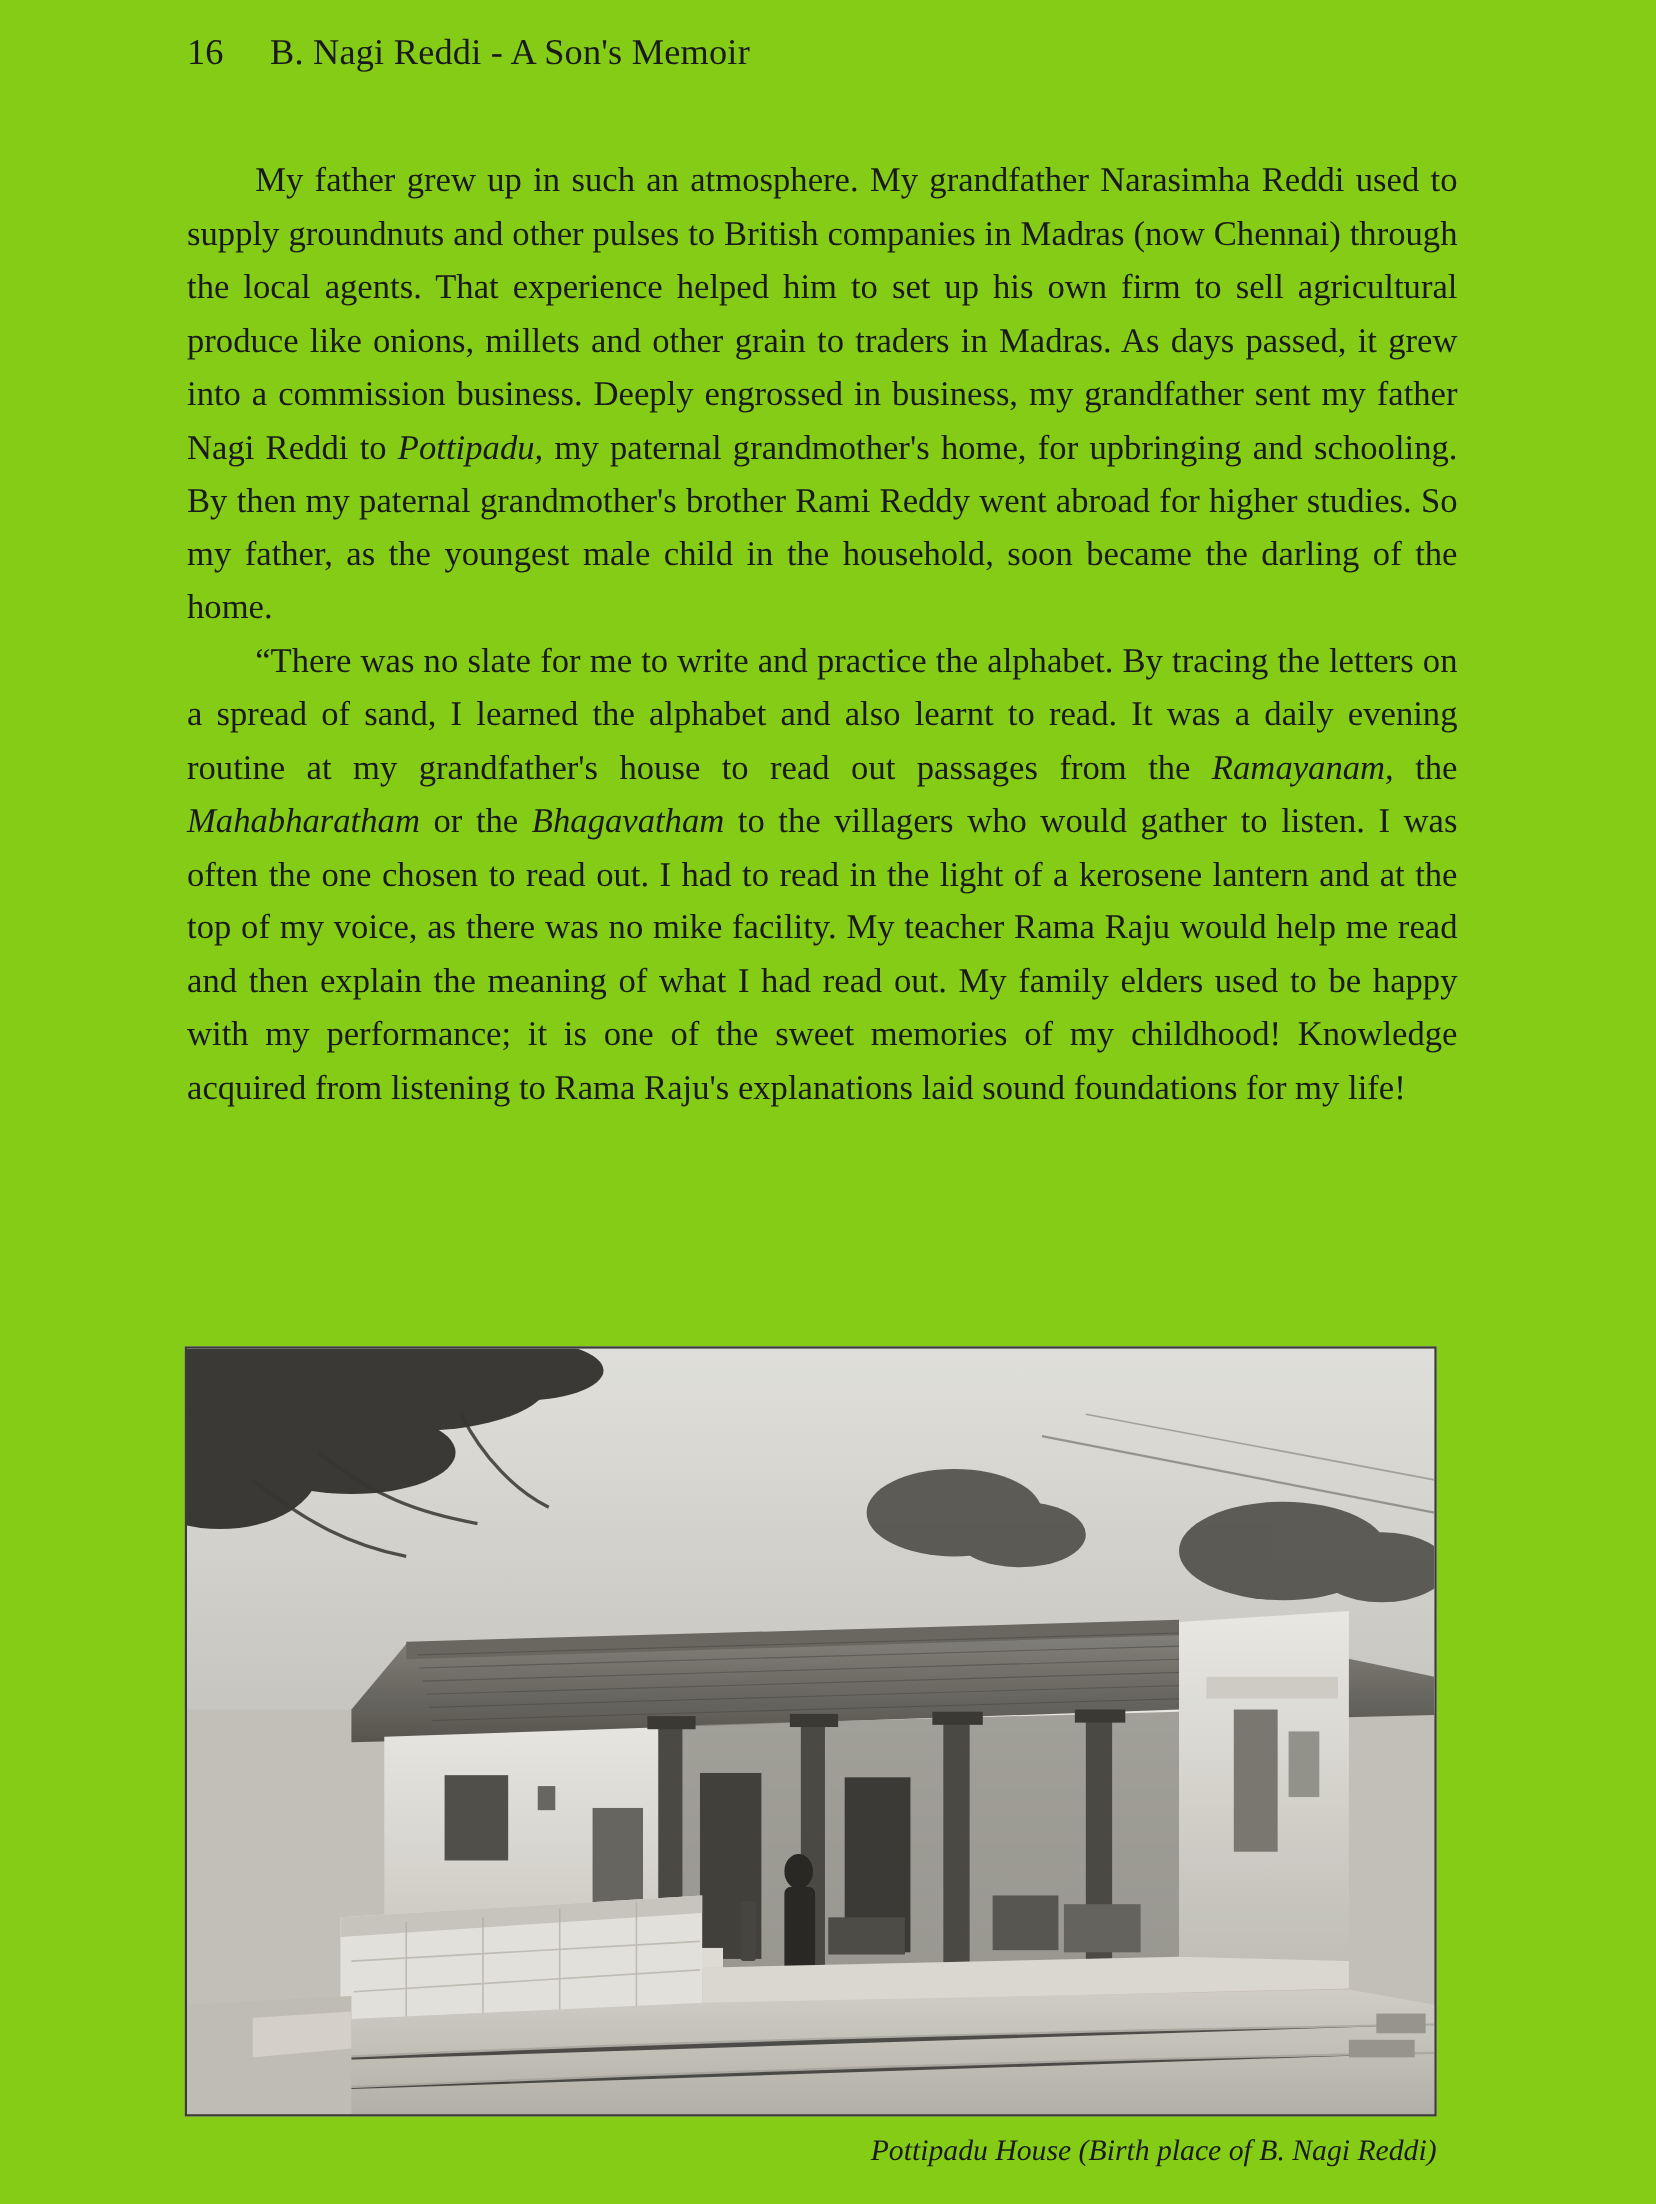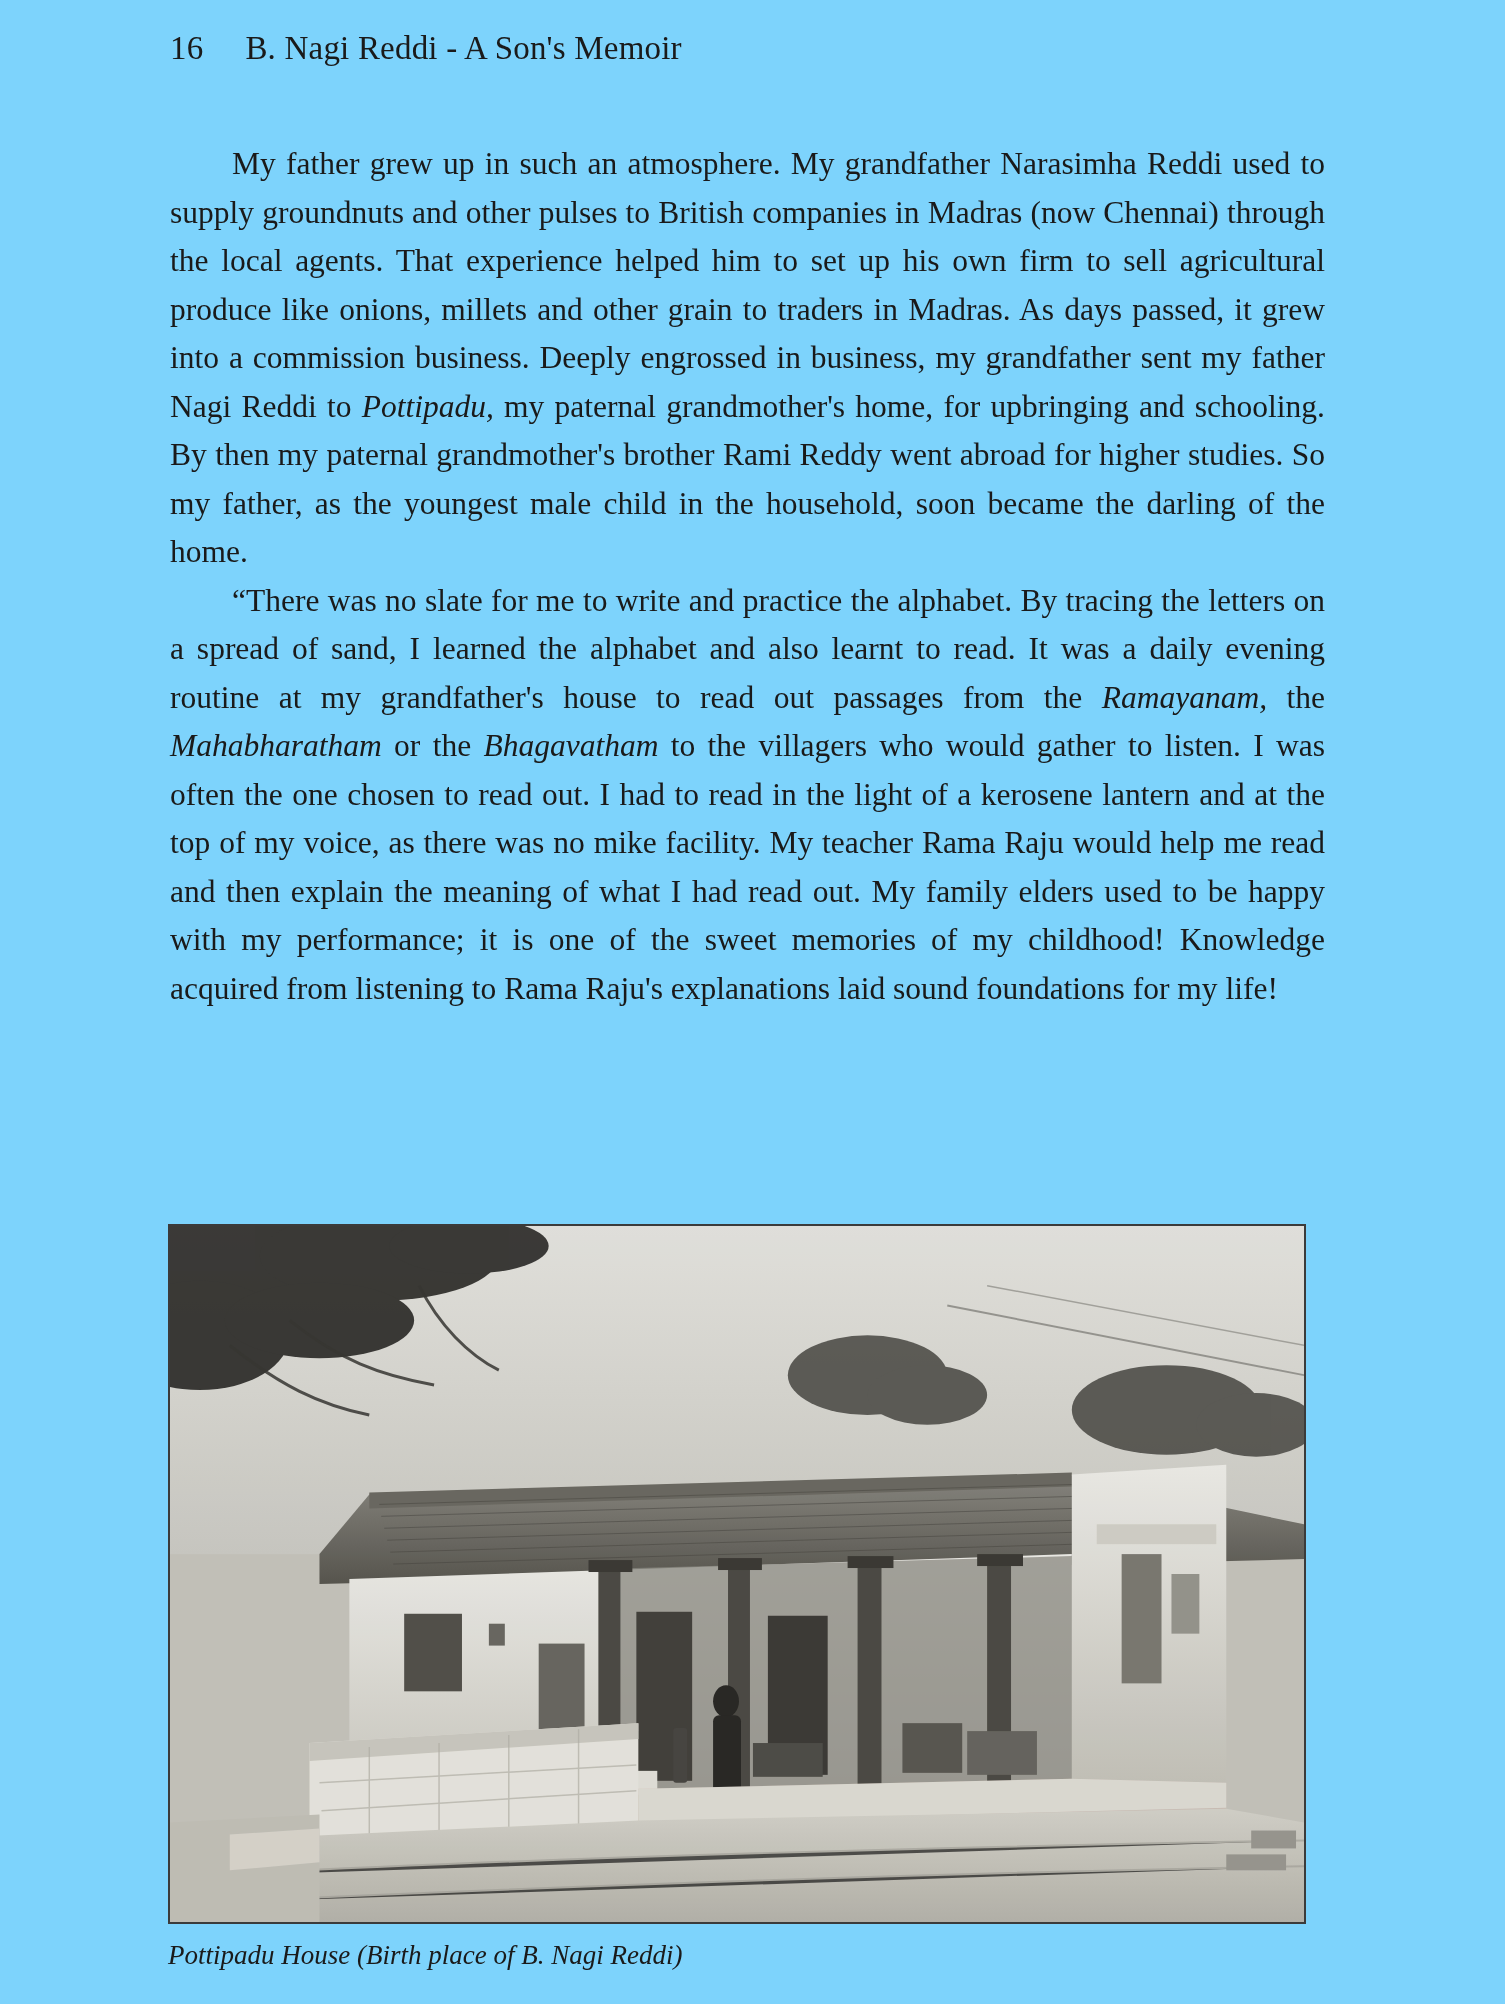--- a/index.html
+++ b/index.html
@@ -13,21 +13,21 @@
     font-family: "Liberation Serif", serif;
     color: #1a1a1a;
     position: relative;
     overflow: hidden;
   }
   .page {
     position: absolute;
     left: 0; top: 0;
     width: 1505px;
     height: 2004px;
-    background: #7dd3fc;
+    background: #84cc16;
   }
   .header {
     position: absolute;
     left: 170px;
     top: 30px;
     font-size: 33px;
     letter-spacing: 0.2px;
     white-space: nowrap;
   }
   .header .folio {
@@ -68,21 +68,21 @@
     position: relative;
     background: #c9c7bf;
   }
   .photo-frame svg {
     display: block;
     width: 100%;
     height: 100%;
   }
   .caption {
     margin-top: 16px;
-    text-align: left;
+    text-align: right;
     font-style: italic;
     font-size: 27px;
     color: #1a1a1a;
   }
 </style>
 </head>
 <body>
 
 <div class="page">
 

